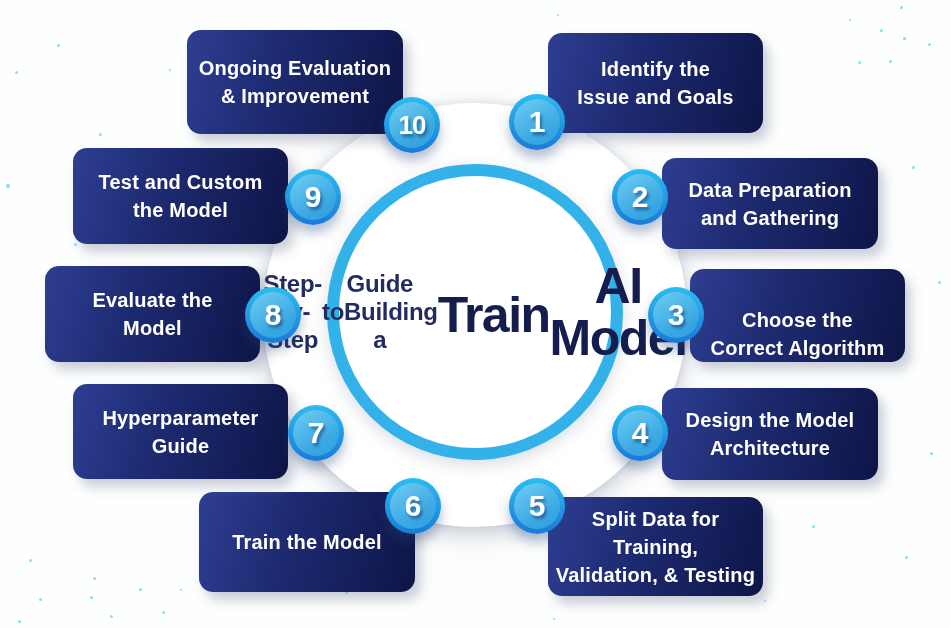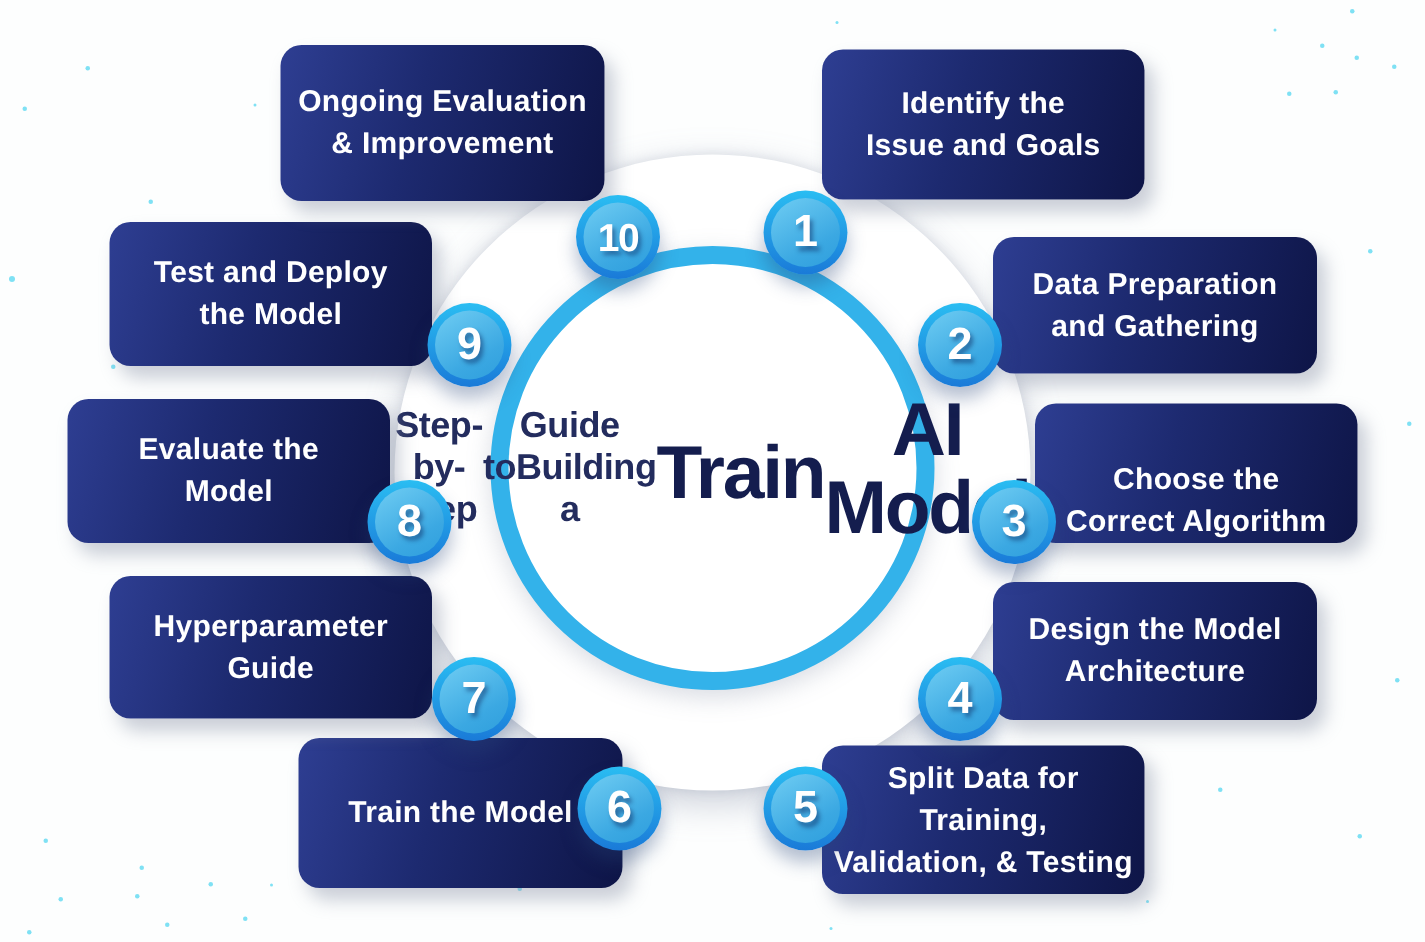--- a/index.html
+++ b/index.html
@@ -50,21 +50,20 @@
   .box8 {left:45px; top:266px;width:215px;height:96px;}
   .box9 {left:73px; top:148px;width:215px;height:96px;}
   .box10{left:187px;top:30px; width:216px;height:104px;}
 
   
   .badge{
     position:absolute;z-index:4;width:56px;height:56px;border-radius:50%;
     background:linear-gradient(180deg,#2abdf2 0%,#1a7ad8 100%);
     display:flex;align-items:center;justify-content:center;
     box-shadow:0 8px 12px rgba(40,70,120,.35);
-    margin-top:33px;
   }
   .badge-inner{
     width:46px;height:46px;border-radius:50%;
     background:linear-gradient(150deg,#6fcdf3 0%,#3ba8e2 68%,#2f9fdd 100%);
     display:flex;align-items:center;justify-content:center;
   }
   .badge-num{color:#fff;font-size:30px;font-weight:700;text-shadow:2px 3px 3px rgba(13,42,97,.5);}
   .bdg1 {left:509px;top:94px;}
   .bdg2 {left:612px;top:169px;}
   .bdg3 {left:648px;top:287px;}
@@ -151,21 +150,21 @@
   </div>
   <div class="step-box box7">
     <span class="step-label">Hyperparameter
 Guide</span>
   </div>
   <div class="step-box box8">
     <span class="step-label">Evaluate the
 Model</span>
   </div>
   <div class="step-box box9">
-    <span class="step-label">Test and Deploy
+    <span class="step-label">Test and Custom
 the Model</span>
   </div>
   <div class="step-box box10">
     <span class="step-label">Ongoing Evaluation
 &amp; Improvement</span>
   </div>
 
   <div class="badge bdg1">
     <span class="badge-inner">
       <span class="badge-num">1</span>

